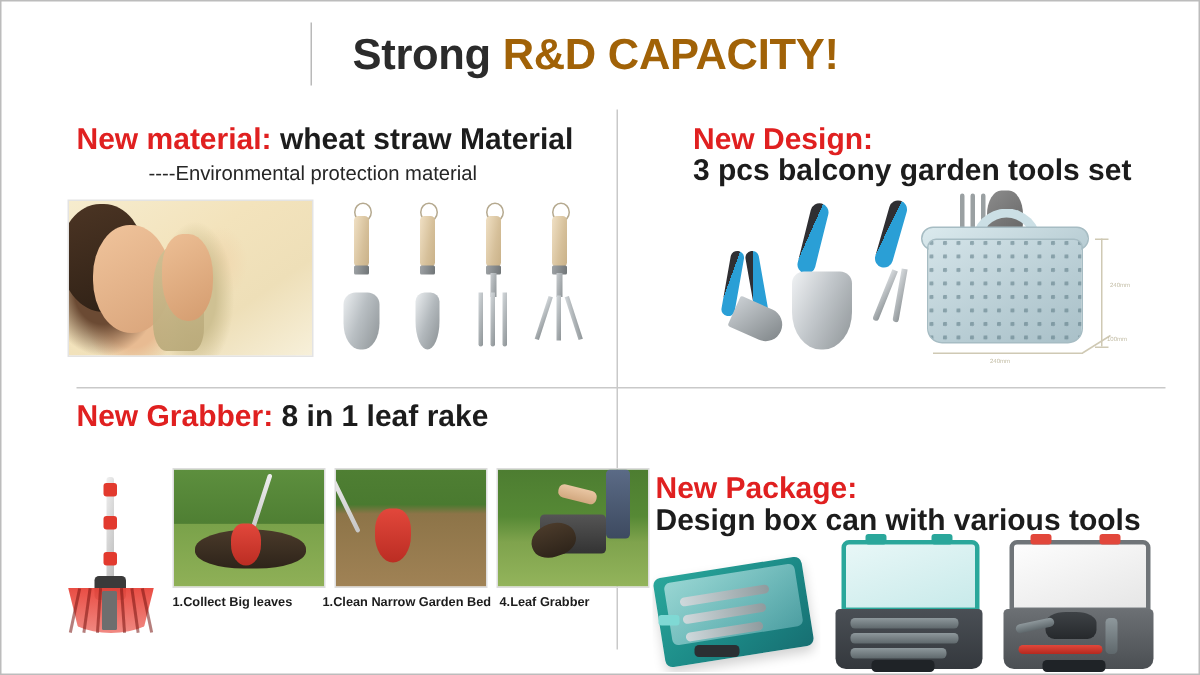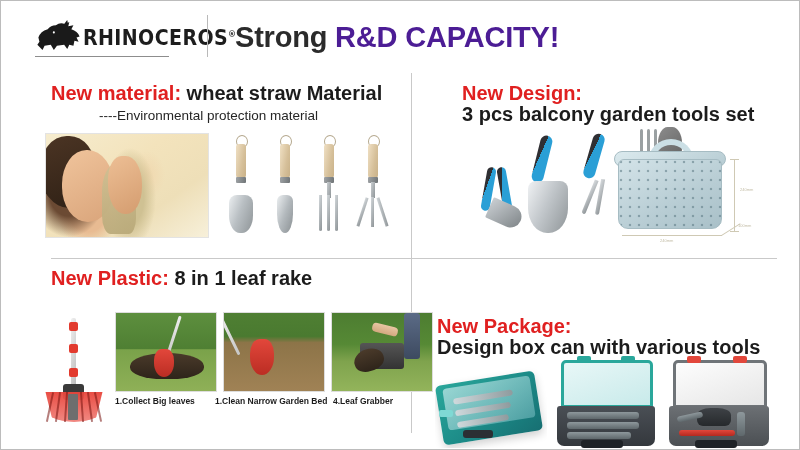--- a/index.html
+++ b/index.html
@@ -66,21 +66,21 @@
   }
   #slide-title {
     position: absolute;
     left: 234px; top: 20px;
     font-size: 29px;
     font-weight: bold;
     color: #2b2b2b;
     letter-spacing: -0.2px;
     white-space: nowrap;
   }
-  #slide-title .accent { color: #4c1d95; }
+  #slide-title .accent { color: #a16207; }
 
   
   .v-divider {
     position: absolute;
     left: 410px; top: 72px;
     width: 1px; height: 360px;
     background: #c9c9c9;
   }
   .h-divider {
     position: absolute;
@@ -409,31 +409,20 @@
     background: #2b2f33;
   }
 </style>
 </head>
 <body>
 
 <div id="slide">
 
   <div id="header">
 
-    <div id="logo-block">
-      <svg id="rhino-glyph" viewBox="0 0 100 66">
-        <path d="M8 50 L12 44 L10 36 Q14 24 28 20 Q34 12 44 12 Q52 6 62 10 L70 6 L68 14 L78 12 L74 20 Q86 24 90 34 L84 36 L88 44 L80 42 L78 52 L70 50 L66 58 L60 50 L46 52 L40 60 L34 50 L22 52 L18 60 Z" fill="#1a1a1a"></path>
-        <path d="M58 12 L66 2 L68 12 Z" fill="#1a1a1a"></path>
-        <circle cx="40" cy="26" r="2" fill="#ffffff"></circle>
-      </svg>
-      <div id="logo-wordmark">
-        <span>RHINOCEROS</span><span id="logo-reg">®</span>
-      </div>
-      <div id="logo-underline"></div>
-    </div>
 
     <div id="header-divider"></div>
 
     <div id="slide-title">
       <span>Strong </span><span class="accent">R&amp;D CAPACITY!</span>
     </div>
   </div>
 
   <div class="v-divider"></div>
   <div class="h-divider"></div>
@@ -521,21 +510,21 @@
       <div class="dim-line" style="left:114px;top:104px;width:22px;height:1px;transform:rotate(-32deg)"></div>
       <div class="dim-label" style="left:134px;top:62px">240mm</div>
       <div class="dim-label" style="left:54px;top:113px">240mm</div>
       <div class="dim-label" style="left:132px;top:98px">100mm</div>
     </div>
   </div>
 
   <div class="quad" id="quad-function">
 
     <div class="head-line" id="function-head">
-      <span class="head-red">New Plastic:</span><span> 8 in 1 leaf rake</span>
+      <span class="head-red">New Grabber:</span><span> 8 in 1 leaf rake</span>
     </div>
 
     <div class="photo" id="photo-rake">
       <div id="rake-pole"></div>
       <div class="rake-band" style="top:8px"></div>
       <div class="rake-band" style="top:30px"></div>
       <div class="rake-band" style="top:54px"></div>
       <div id="rake-hub"></div>
       <div id="rake-fan"></div>
       <div class="rake-tine" style="left:8px;transform:rotate(12deg)"></div>

